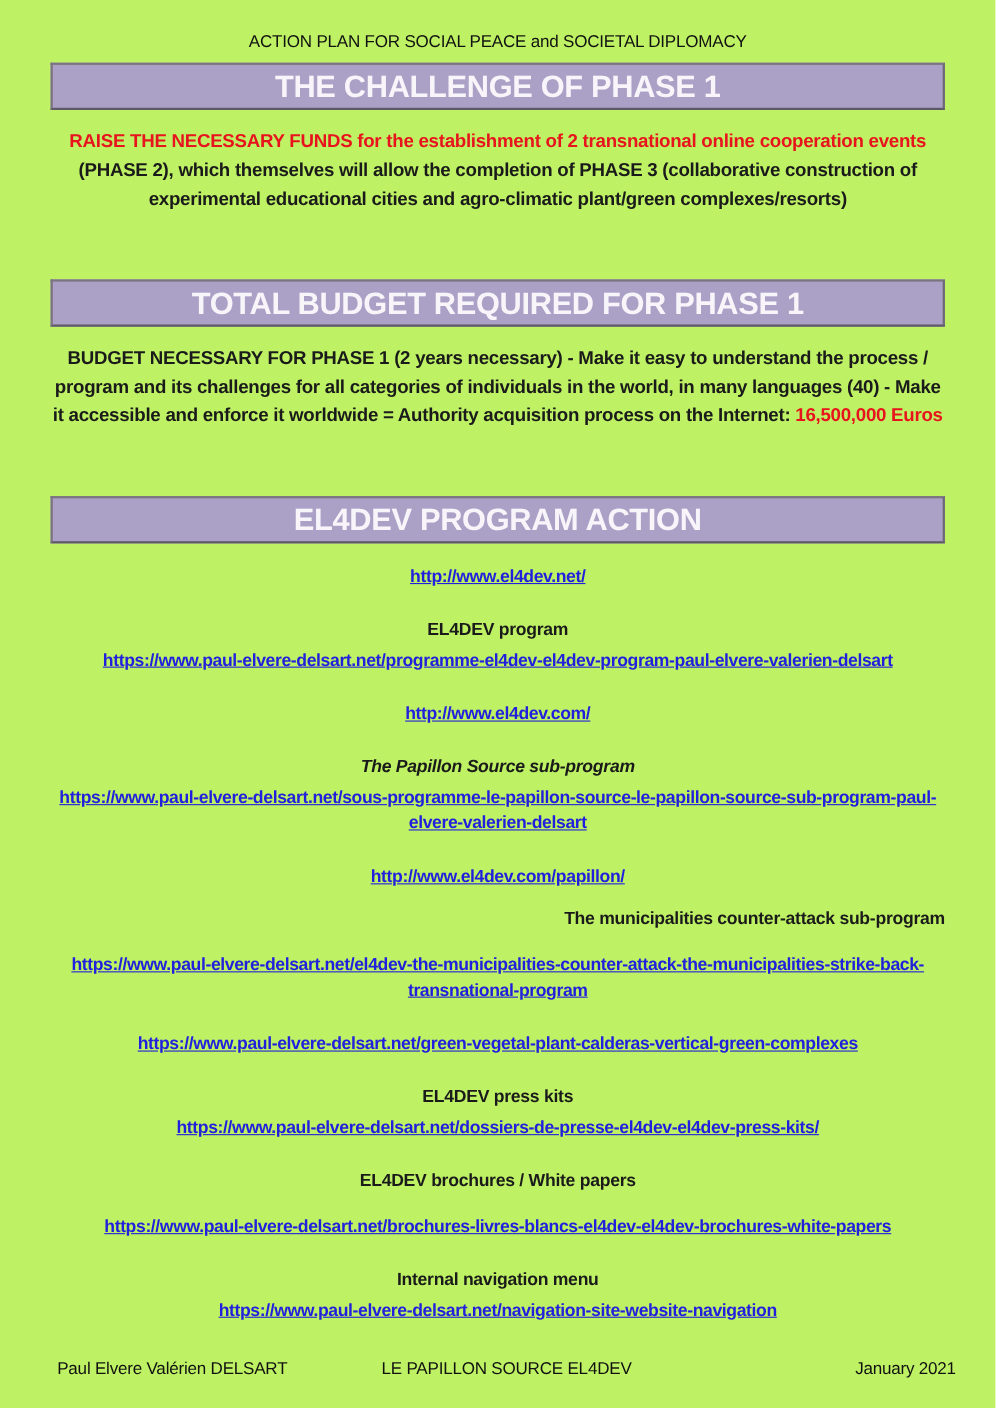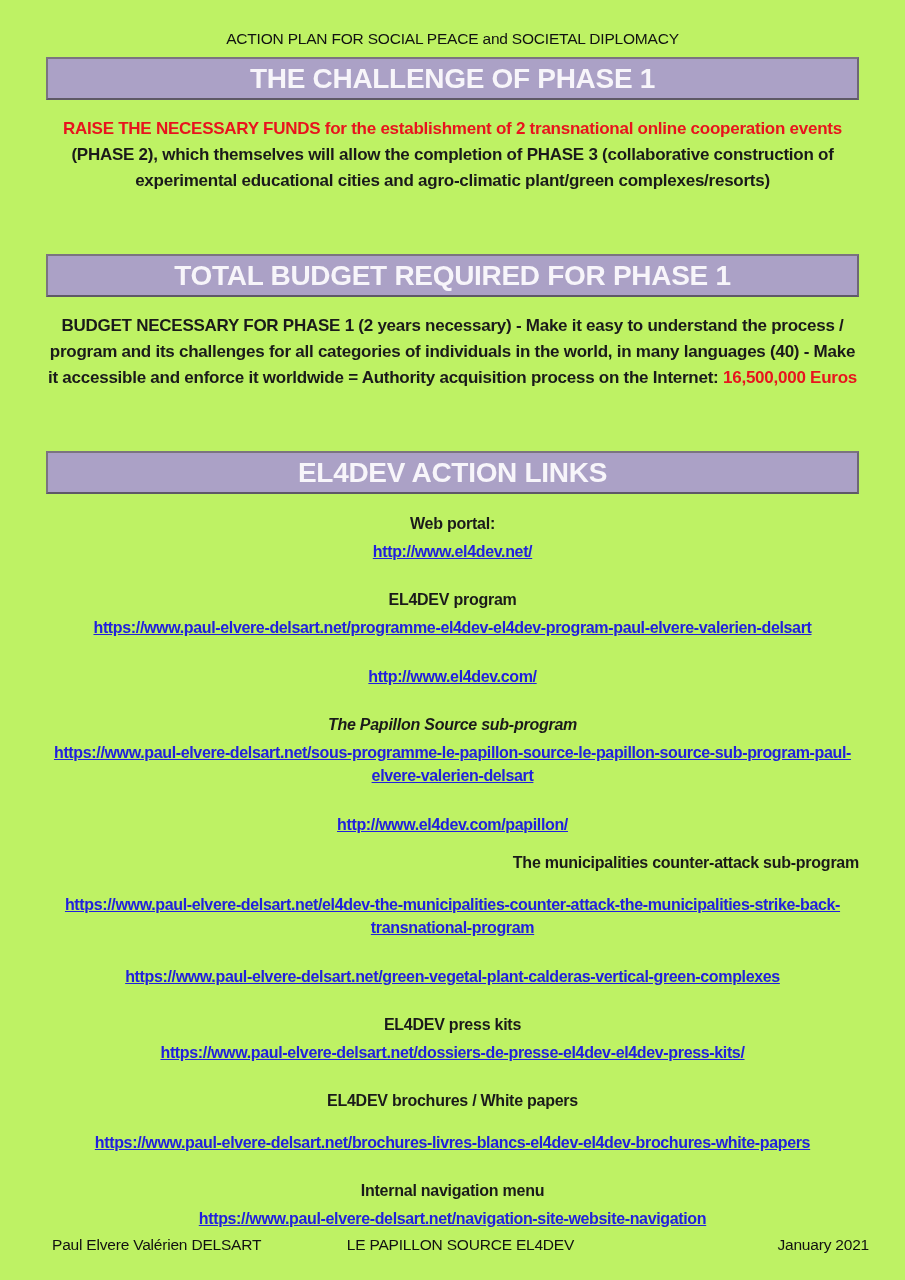--- a/index.html
+++ b/index.html
@@ -103,24 +103,23 @@
     <div class="doc-header">ACTION PLAN FOR SOCIAL PEACE and SOCIETAL DIPLOMACY</div>
 
     <div class="banner">THE CHALLENGE OF PHASE 1</div>
 
     <div class="para"><span style="color: rgb(232, 20, 29);">RAISE THE NECESSARY FUNDS for the establishment of 2 transnational online cooperation events</span><span style="color: rgb(26, 26, 26);"> (PHASE 2), which themselves will allow the completion of PHASE 3 (collaborative construction of experimental educational cities and agro-climatic plant/green complexes/resorts)</span></div>
 
     <div class="banner banner-gap">TOTAL BUDGET REQUIRED FOR PHASE 1</div>
 
     <div class="para"><span style="color: rgb(26, 26, 26);">BUDGET NECESSARY FOR PHASE 1 (2 years necessary) - Make it easy to understand the process / program and its challenges for all categories of individuals in the world, in many languages (40) - Make it accessible and enforce it worldwide = Authority acquisition process on the Internet: </span><span style="color: rgb(232, 20, 29);">16,500,000 Euros</span></div>
 
-    <div class="banner banner-gap">EL4DEV ACTION LINKS</div>
+    <div class="banner banner-gap">EL4DEV PROGRAM ACTION</div>
 
     <div class="links-wrap">
-        <div class="li-heading" style="margin-top: 0px;">Web portal:</div>
         <a class="li-link" style="margin-top: 6px;">http://www.el4dev.net/</a>
         <div class="li-heading" style="margin-top: 26px;">EL4DEV program</div>
         <a class="li-link" style="margin-top: 6px;">https://www.paul-elvere-delsart.net/programme-el4dev-el4dev-program-paul-elvere-valerien-delsart</a>
         <a class="li-link" style="margin-top: 26px;">http://www.el4dev.com/</a>
         <div class="li-heading" style="margin-top: 26px; font-style: italic;">The Papillon Source sub-program</div>
         <a class="li-link" style="margin-top: 6px;">https://www.paul-elvere-delsart.net/sous-programme-le-papillon-source-le-papillon-source-sub-program-paul-elvere-valerien-delsart</a>
         <a class="li-link" style="margin-top: 26px;">http://www.el4dev.com/papillon/</a>
         <div class="li-heading" style="margin-top: 16px; text-align: right;">The municipalities counter-attack sub-program</div>
         <a class="li-link" style="margin-top: 20px;">https://www.paul-elvere-delsart.net/el4dev-the-municipalities-counter-attack-the-municipalities-strike-back-transnational-program</a>
         <a class="li-link" style="margin-top: 26px;">https://www.paul-elvere-delsart.net/green-vegetal-plant-calderas-vertical-green-complexes</a>

